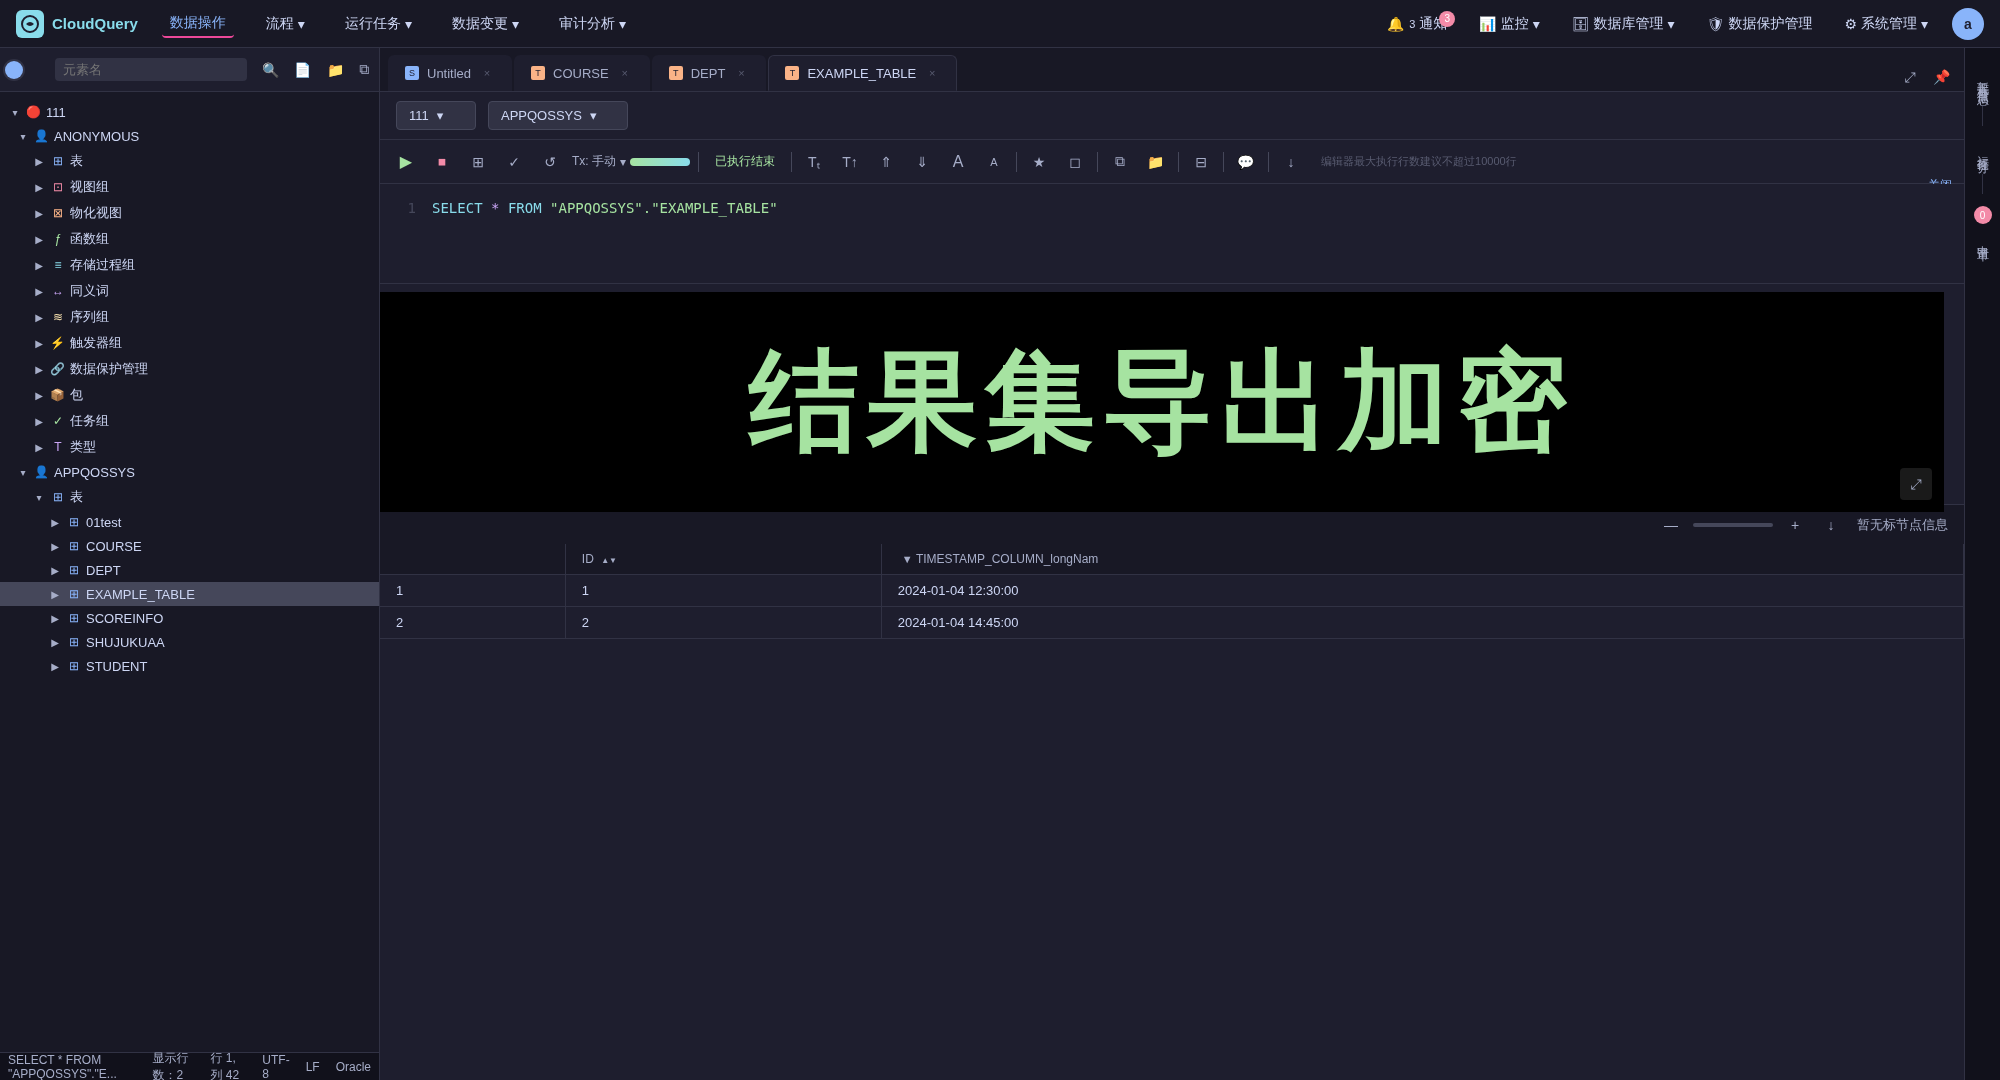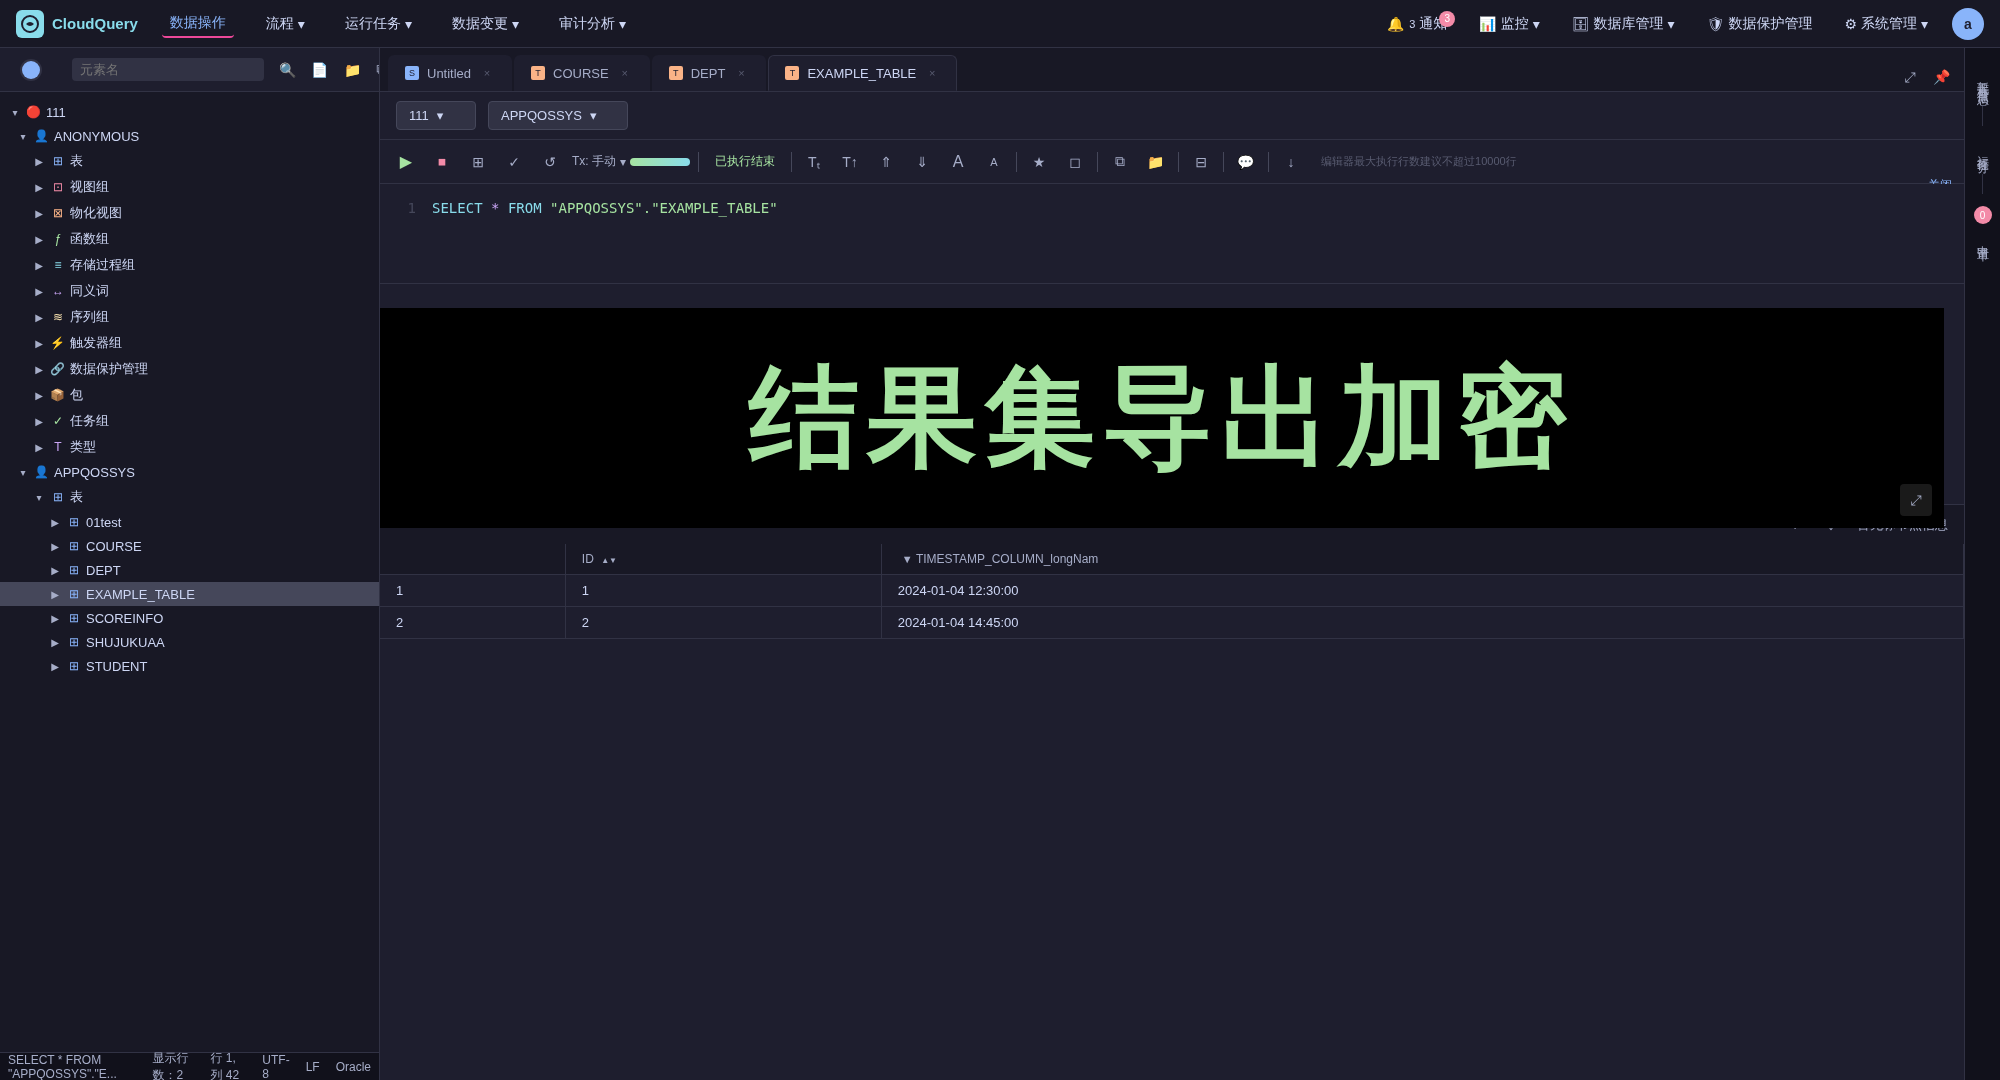--- a/index.html
+++ b/index.html
@@ -108,21 +108,21 @@
       border-right: 1px solid #313244;
       display: flex;
       flex-direction: column;
       overflow: hidden;
     }
     .sidebar-toolbar {
       height: 44px;
       background: #1e1e2e;
       display: flex;
       align-items: center;
-      padding: 0 20px;
+      padding: 0 3px;
       gap: 15px;
       border-bottom: 1px solid #313244;
     }
     .toggle-btn {
       width: 40px;
       height: 22px;
       background: #313244;
       border-radius: 11px;
       display: flex;
       align-items: center;
@@ -424,21 +424,21 @@
       min-width: 20px;
       text-align: right;
     }
     .kw { color: #89dceb; }
     .str { color: #a6e3a1; }
     .op { color: #cba6f7; }
 
     
     .overlay-banner {
       position: absolute;
-      top: 216px;
+      top: 200px;
       left: 0;
       right: 20px;
       height: 220px;
       background: #000;
       display: flex;
       align-items: center;
       justify-content: center;
       z-index: 10;
     }
     .overlay-text {

